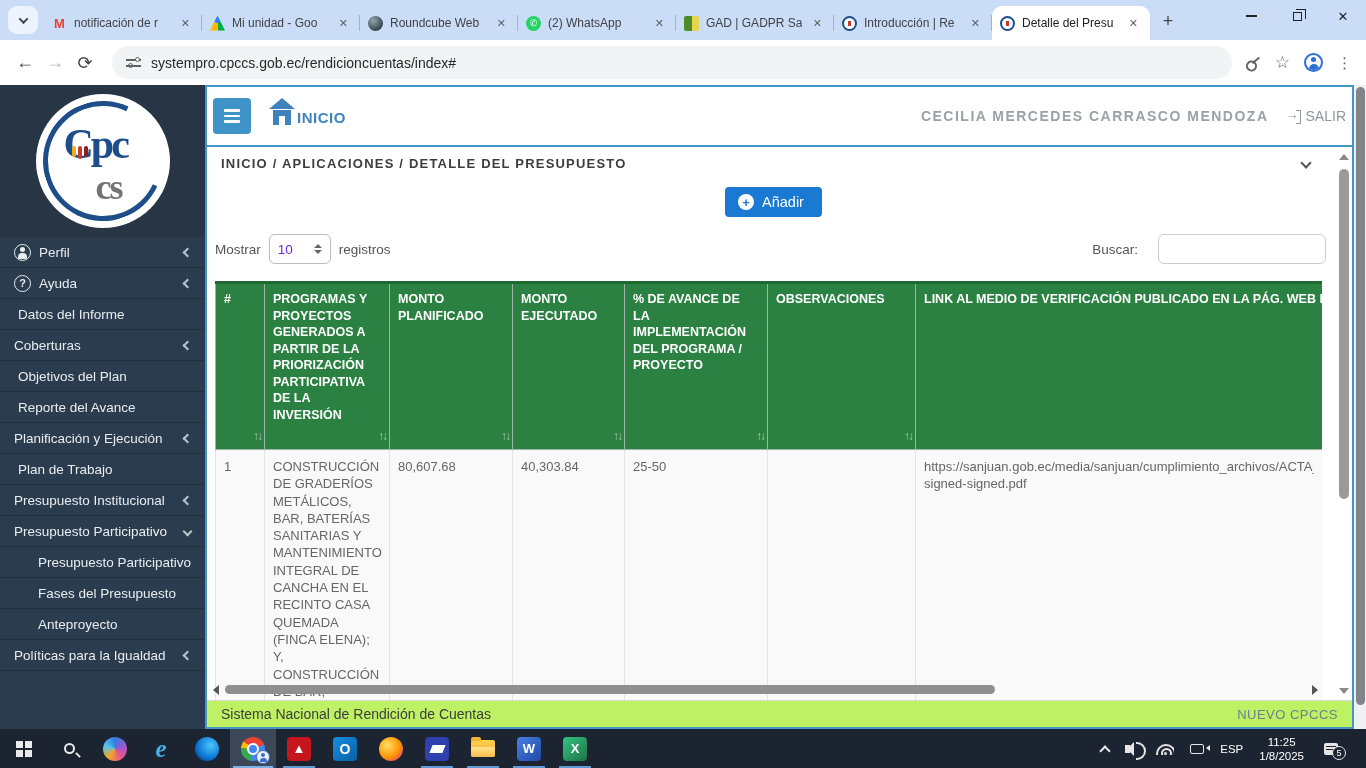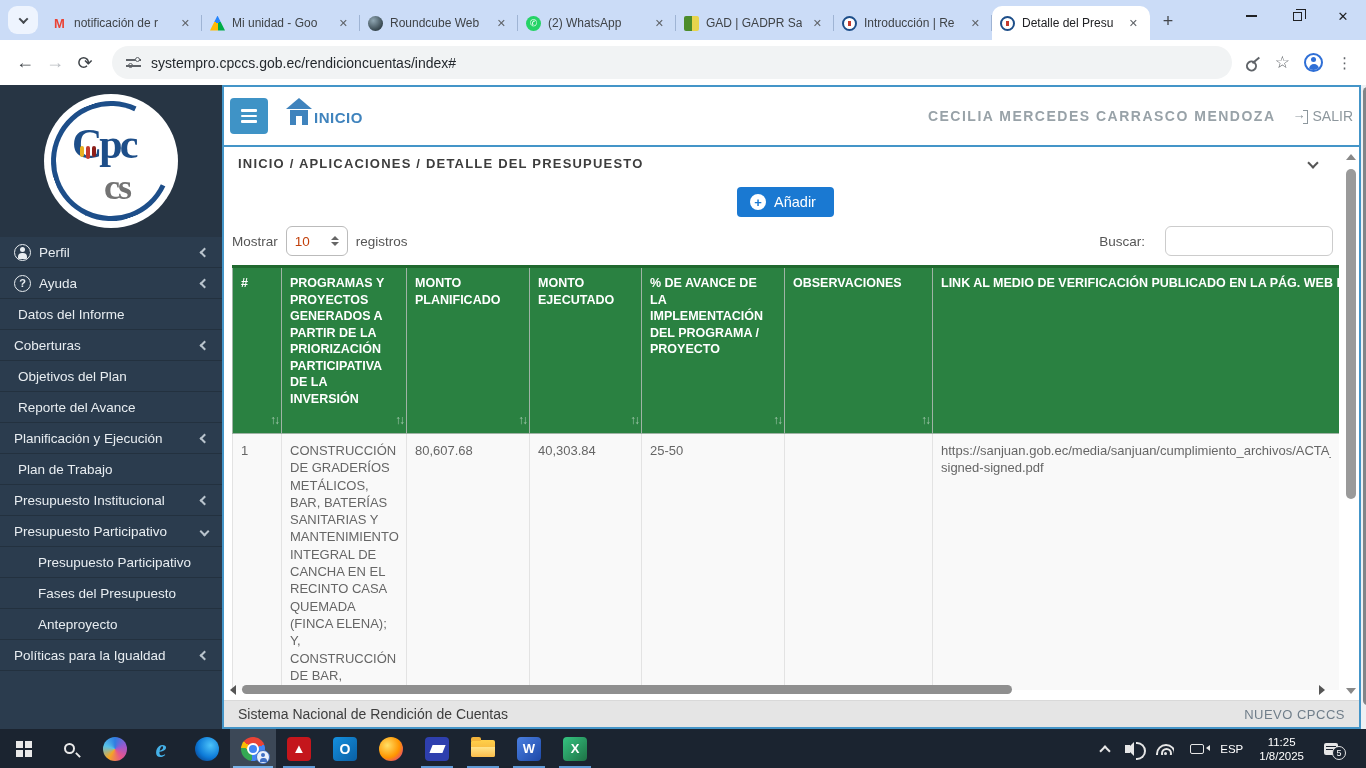--- a/index.html
+++ b/index.html
@@ -51,21 +51,21 @@
   .keyic::before { content:""; position:absolute; left:0; top:5px; width:7px; height:7px; border:2px solid #5f6368; border-radius:50%; }
   .keyic::after { content:""; position:absolute; left:8px; top:8px; width:9px; height:2px; background:#5f6368; box-shadow:5px 2px 0 -1px #5f6368, 2px 2px 0 -1px #5f6368; }
   .staric { font-size:17px; color:#5f6368; line-height:1; }
   .avatarc { width:19px; height:19px; border-radius:50%; border:2px solid #2f6fd6; position:relative; overflow:hidden; }
   .avatarc::before { content:""; position:absolute; left:5px; top:2px; width:5px; height:5px; border-radius:50%; background:#2f6fd6; }
   .avatarc::after { content:""; position:absolute; left:2.5px; top:9px; width:10px; height:7px; border-radius:5px 5px 0 0; background:#2f6fd6; }
   .dots { font-size:15px; color:#5f6368; letter-spacing:0; }
 
   
   .page { display:flex; height:644px; flex-shrink:0; }
-  .sidebar { width:222px; background:#2b3c4e; flex-shrink:0; display:flex; flex-direction:column; }
+  .sidebar { width:205px; background:#2b3c4e; flex-shrink:0; display:flex; flex-direction:column; }
   .logoarea { height:152px; background:#273544; display:flex; align-items:center; justify-content:center; }
   .logo-circle { width:134px; height:134px; background:#fff; border-radius:50%; position:relative; }
   .logo-ring { position:absolute; inset:7px; border:5px solid #1d4e89; border-radius:50%; border-top-color:transparent; transform:rotate(70deg); }
   .logo-cpc { position:absolute; left:28px; top:26px; font-family:"Liberation Serif", serif; font-weight:bold; color:#1d4e89; font-size:42px; letter-spacing:-3px; }
   .logo-cs { position:absolute; left:60px; top:72px; font-family:"Liberation Serif", serif; font-weight:bold; color:#737373; font-size:36px; letter-spacing:-2px; }
   .logo-iii { position:absolute; left:36px; top:52px; display:flex; gap:2px; }
   .logo-iii i { width:4px; height:13px; border-radius:2px; }
   .logo-iii i:nth-child(1){ background:#e8b021; height:11px; }
   .logo-iii i:nth-child(2){ background:#c43a2e; }
   .logo-iii i:nth-child(3){ background:#8c1f1a; height:11px; }
@@ -109,22 +109,22 @@
   .breadcrumb { font-size:13px; font-weight:bold; letter-spacing:1.2px; color:#3d3d3d; }
   .bc-chev { margin-left:auto; width:8px; height:8px; border-left:2px solid #555; border-bottom:2px solid #555; transform:rotate(-45deg); margin-right:28px; cursor:pointer; }
 
   .pbody { flex:1; padding:8px 20px 0 8px; position:relative; overflow:hidden; }
   .addrow { text-align:center; }
   .btn-add { display:inline-flex; align-items:center; gap:8px; background:#1a79d2; color:#fff; border:none; border-radius:4px;
              padding:7px 18px 7px 13px; font-size:14.5px; font-family:"Liberation Sans",sans-serif; cursor:pointer; }
   .plusc { width:16px; height:16px; border-radius:50%; background:#fff; color:#1a79d2; font-weight:bold; font-size:13px;
            display:inline-flex; align-items:center; justify-content:center; line-height:1; }
   .controls { display:flex; align-items:center; margin-top:9px; font-size:13.5px; color:#555; }
-  .showsel { width:62px; height:30px; border:1px solid #bbb; border-radius:6px; margin:0 8px; display:flex; align-items:center;
-             padding:0 8px; justify-content:space-between; color:#c2410c; cursor:pointer; background:#fff; }
+  .showsel { width:62px; height:30px; border:1px solid #bbb; border-radius:6px; margin:8px 8px; display:flex; align-items:center;
+             padding:0 8px; justify-content:space-between; color:#6d28d9; cursor:pointer; background:#fff; }
   .updown { display:flex; flex-direction:column; gap:2px; }
   .updown i { width:0; height:0; border-left:4px solid transparent; border-right:4px solid transparent; }
   .updown i.u { border-bottom:4px solid #666; }
   .updown i.d { border-top:4px solid #666; }
   .searchbox { margin-left:auto; display:flex; align-items:center; gap:20px; margin-right:6px; }
   .searchbox input { width:168px; height:30px; border:1px solid #ccc; border-radius:6px; outline:none; padding:0 8px; font-size:13px; }
 
   .tablewrap { margin-top:9px; height:425px; overflow:hidden; width:1107px; }
   table.grid { border-collapse:collapse; table-layout:fixed; width:1107px; }
   .grid th { background:#2a8141; color:#fff; font-size:12.5px; text-align:left; vertical-align:top; padding:7px 8px;
@@ -143,21 +143,21 @@
   .harrow.l { border-right:6px solid #555; }
   .harrow.r { border-left:6px solid #555; margin-left:auto; }
   .hthumb { width:770px; height:9px; background:#8f8f8f; border-radius:5px; margin-left:6px; }
 
   .vscroll { position:absolute; right:1px; top:64px; width:15px; height:546px; display:flex; flex-direction:column; align-items:center; }
   .varrow { width:0; height:0; border-left:5px solid transparent; border-right:5px solid transparent; margin:3px 0; }
   .varrow.u { border-bottom:6px solid #888; }
   .varrow.d { border-top:6px solid #888; margin-top:auto; }
   .vthumb { width:10px; height:330px; background:#9a9a9a; border-radius:5px; margin-top:6px; }
 
-  .cfooter { height:27px; border-top:1px solid #d9d9d9; display:flex; align-items:center; padding:12px 14px; flex-shrink:0; background:#e5e5e5; }
+  .cfooter { height:27px; border-top:1px solid #d9d9d9; display:flex; align-items:center; padding:12px 14px; flex-shrink:0; background:#bef264; }
   .f-left { font-size:14px; color:#3d3d3d; }
   .f-right { margin-left:auto; font-size:13px; color:#707e8a; letter-spacing:.5px; }
 
   .brscroll { width:12px; background:#eef0f3; flex-shrink:0; display:flex; justify-content:center; }
   .brthumb { width:9px; height:618px; background:#818589; border-radius:5px; margin-top:2px; }
 
   
   .taskbar { height:39px; background:#1b2430; display:flex; align-items:stretch; flex-shrink:0; }
   .tb { width:46px; display:flex; align-items:center; justify-content:center; position:relative; cursor:pointer; }
   .tb.running::after { content:""; position:absolute; bottom:0; left:7px; right:7px; height:2.5px; background:#5f9ad6; }

